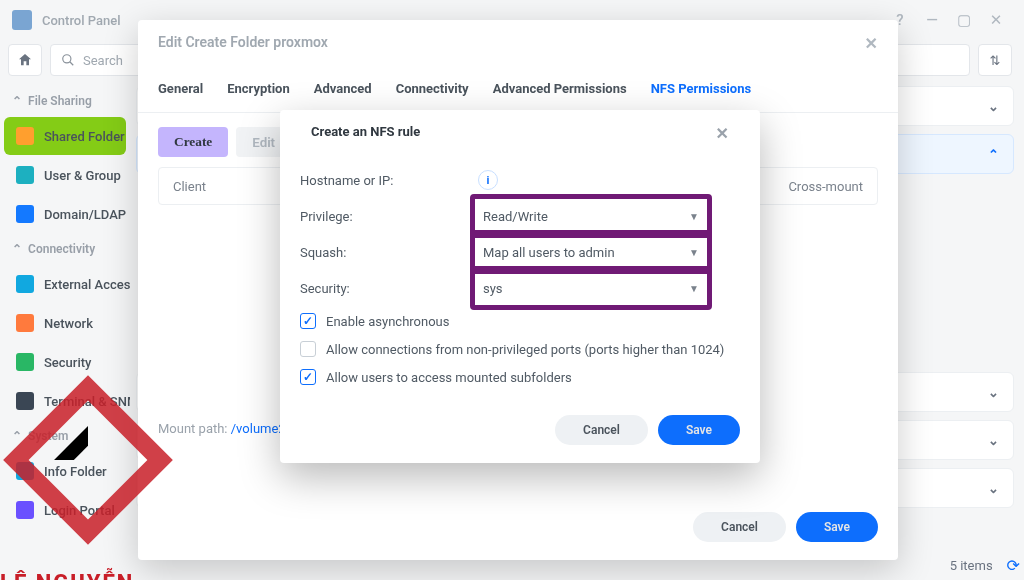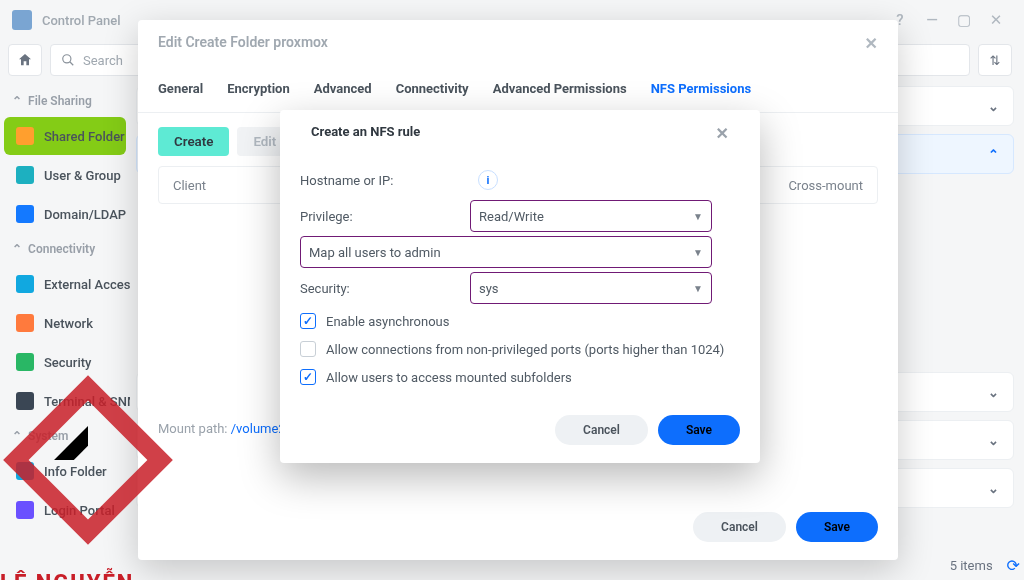--- a/index.html
+++ b/index.html
@@ -40,42 +40,42 @@
 
 .outer-dialog { position: absolute; left: 138px; top: 20px; width: 760px; height: 540px; background: #fff; border-radius: 4px; box-shadow: 0 10px 36px rgba(0,0,0,0.2); display:flex; flex-direction:column; }
 .outer-title { padding: 14px 20px; color: #a0a8b0; font-weight: 600; font-size: 14px; display:flex; }
 .outer-title .close { margin-left:auto; cursor:pointer; color:#b0b8c0; font-size:16px;}
 .tabs { display: flex; gap: 24px; padding: 6px 20px 0; border-bottom: 1px solid #eceff2; }
 .tab { padding: 8px 0 14px; color: #4a535c; font-weight: 700; font-size: 13px; cursor: pointer; border-bottom: 2px solid transparent; }
 .tab.active { color: #0d6efd; border-bottom-color: #0d6efd; }
 .outer-body { padding: 14px 20px; flex:1; position:relative; }
 .toolbar { display: flex; gap: 8px; margin-bottom: 10px; }
 .tbtn { background: #f1f3f5; border: none; color: #4a535c; border-radius: 4px; padding: 7px 16px; font-weight: 600; cursor: pointer; }
-.tbtn.primary { background: #5eead4; color:#303840;}
+.tbtn.primary { background: #c4b5fd; color:#303840;font-family:Liberation Serif, serif;}
 .tbtn.ghost { color: #b0b8c0; }
 .grid-head { border: 1px solid #eceff2; border-radius: 4px; display: flex; height: 38px; align-items: center; color: #7a828c; }
 .grid-head > div { padding: 0 14px; }
 .grid-head .c1 { flex: 1; }
 .mountpath { position:absolute; left:20px; bottom:64px; color:#9aa2ab; }
 .mountpath .path { color:#0d6efd; }
 .outer-footer { padding: 12px 20px 18px; display:flex; justify-content:flex-end; gap:10px; }
 .btn { border:none; border-radius: 18px; padding: 8px 28px; font-weight:600; cursor:pointer; font-size:12px; }
 .btn-cancel { background:#eef1f4; color:#4a535c; }
-.btn-save { background:#0d6efd; color:#000000; }
+.btn-save { background:#0d6efd; color:#e5e5e5; }
 
 
 .inner-modal { position: absolute; left: 280px; top: 110px; width: 480px; background: #fff; border-radius: 4px; box-shadow: 0 14px 40px rgba(0,0,0,0.28); z-index: 30; }
 .inner-title { padding: 14px 31px; font-weight: 700; color: #303840; display:flex; }
 .inner-title .close { margin-left:auto; cursor:pointer; color:#9aa2ab; font-size:16px;}
 .inner-body { padding: 6px 20px 10px; }
 .field { display:flex; align-items:center; height:34px; margin-bottom:2px; }
 .field label { width: 170px; color:#505a64; }
 .textin { flex:1; height:28px; border:1px solid #d9dee3; border-radius:4px; padding:0 8px; color:#505a64; font-size:13px; }
 .infoicon { width:20px; height:20px; border-radius:50%; border:1px solid #c8dfff; color:#0d6efd; font-size:11px; display:flex; align-items:center; justify-content:center; margin-left:8px; font-weight:700; }
-.select { flex:1; height:32px; border:1px solid #701a75; border-radius:4px; padding:0 8px; display:flex; align-items:center; justify-content:space-between; color:#505a64; cursor:pointer; }
+.select { flex:1; height:44px; border:5px solid #701a75; border-radius:4px; padding:0 8px; display:flex; align-items:center; justify-content:space-between; color:#505a64; cursor:pointer; }
 .select .caret { color:#7a828c; font-size:10px;}
 .check { display:flex; align-items:center; gap:10px; padding:6px 0; color:#505a64; }
 .checkbox { width:16px; height:16px; border:1px solid #c8cfd6; border-radius:3px; display:flex; align-items:center; justify-content:center; color:#0d6efd; font-weight:900; font-size:12px;}
 .checkbox.checked { border-color:#0d6efd; }
 .inner-footer { padding: 14px 20px 18px; display:flex; justify-content:flex-end; gap:10px; border-top: none; }
 
 
 .wm { position:absolute; left:0; bottom:-15px; font-size:22px; font-weight:800; color:#c81e28; letter-spacing:2px; z-index:5; pointer-events:none;}
 .wm-shape { position:absolute; left:28px; bottom:60px; width:120px; height:120px; transform:rotate(45deg); border:18px solid rgba(200,30,40,0.85); z-index:5; pointer-events:none; }
 .wm-shape::after { content:""; position:absolute; inset:18px; border:14px solid transparent; border-left-color:#000; border-top-color:transparent;}
@@ -232,20 +232,21 @@
     </div>
     <div class="field">
       <label>Privilege:</label>
       <div class="select">
           <span>Read/Write</span>
           <span class="caret">▼</span>
         </div>
       <span style="width:28px"></span>
     </div>
     <div class="field">
+      <label>Squash:</label>
       <div class="select">
           <span>Map all users to admin</span>
           <span class="caret">▼</span>
         </div>
       <span style="width:28px"></span>
     </div>
     <div class="field">
       <label>Security:</label>
       <div class="select">
           <span>sys</span>

